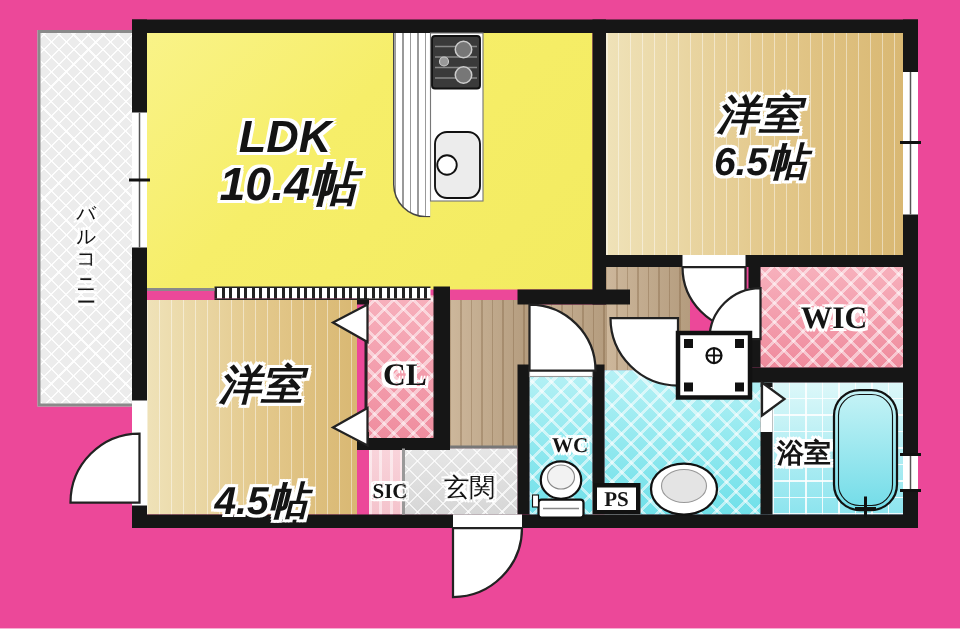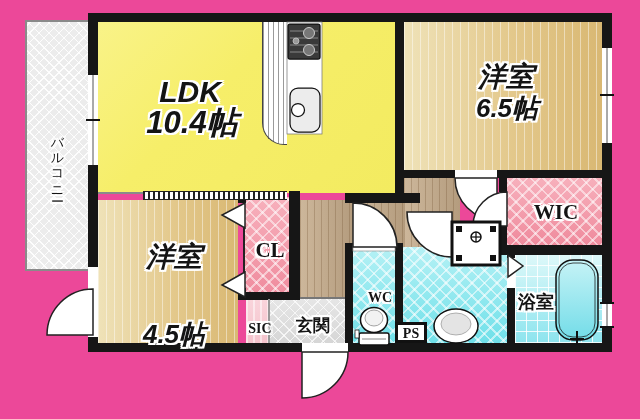--- a/index.html
+++ b/index.html
@@ -216,18 +216,18 @@
   <div class="lbl room-name" style="left:190px;top:92px;font-size:30px;">LDK</div>
   <div class="lbl room-name" style="left:192px;top:123px;font-size:31px;">10.4帖</div>
   <div class="lbl room-name" style="left:506px;top:77px;font-size:28px;">洋室</div>
   <div class="lbl room-name" style="left:507px;top:108px;font-size:26px;">6.5帖</div>
   <div class="lbl room-name" style="left:174px;top:257px;font-size:28px;">洋室</div>
   <div class="lbl room-name" style="left:174px;top:290px;font-size:26px;margin-top:44px;">4.5帖</div>
   <div class="lbl serif-lbl" style="left:270px;top:250px;font-size:21px;">CL</div>
   <div class="lbl serif-lbl" style="left:556px;top:212px;font-size:21px;">WIC</div>
   <div class="lbl serif-lbl" style="left:372px;top:298px;font-size:14px;padding-left:16px;">WC</div>
   <div class="lbl" style="left:536px;top:302px;font-size:18px;font-weight:bold;">浴室</div>
-  <div class="lbl" style="left:313px;top:325px;font-size:17px;font-weight:bold;">玄関</div>
+  <div class="lbl" style="left:313px;top:325px;font-size:17px;font-weight:normal;">玄関</div>
   <div class="lbl serif-lbl" style="left:260px;top:329px;font-size:14px;">SIC</div>
   <div class="lbl serif-lbl" style="left:411px;top:334px;font-size:14px;">PS</div>
   <div class="lbl vert" style="left:57px;top:162px;font-size:13px;">バルコニー</div>
 
 </div>
 
 </body></html>

